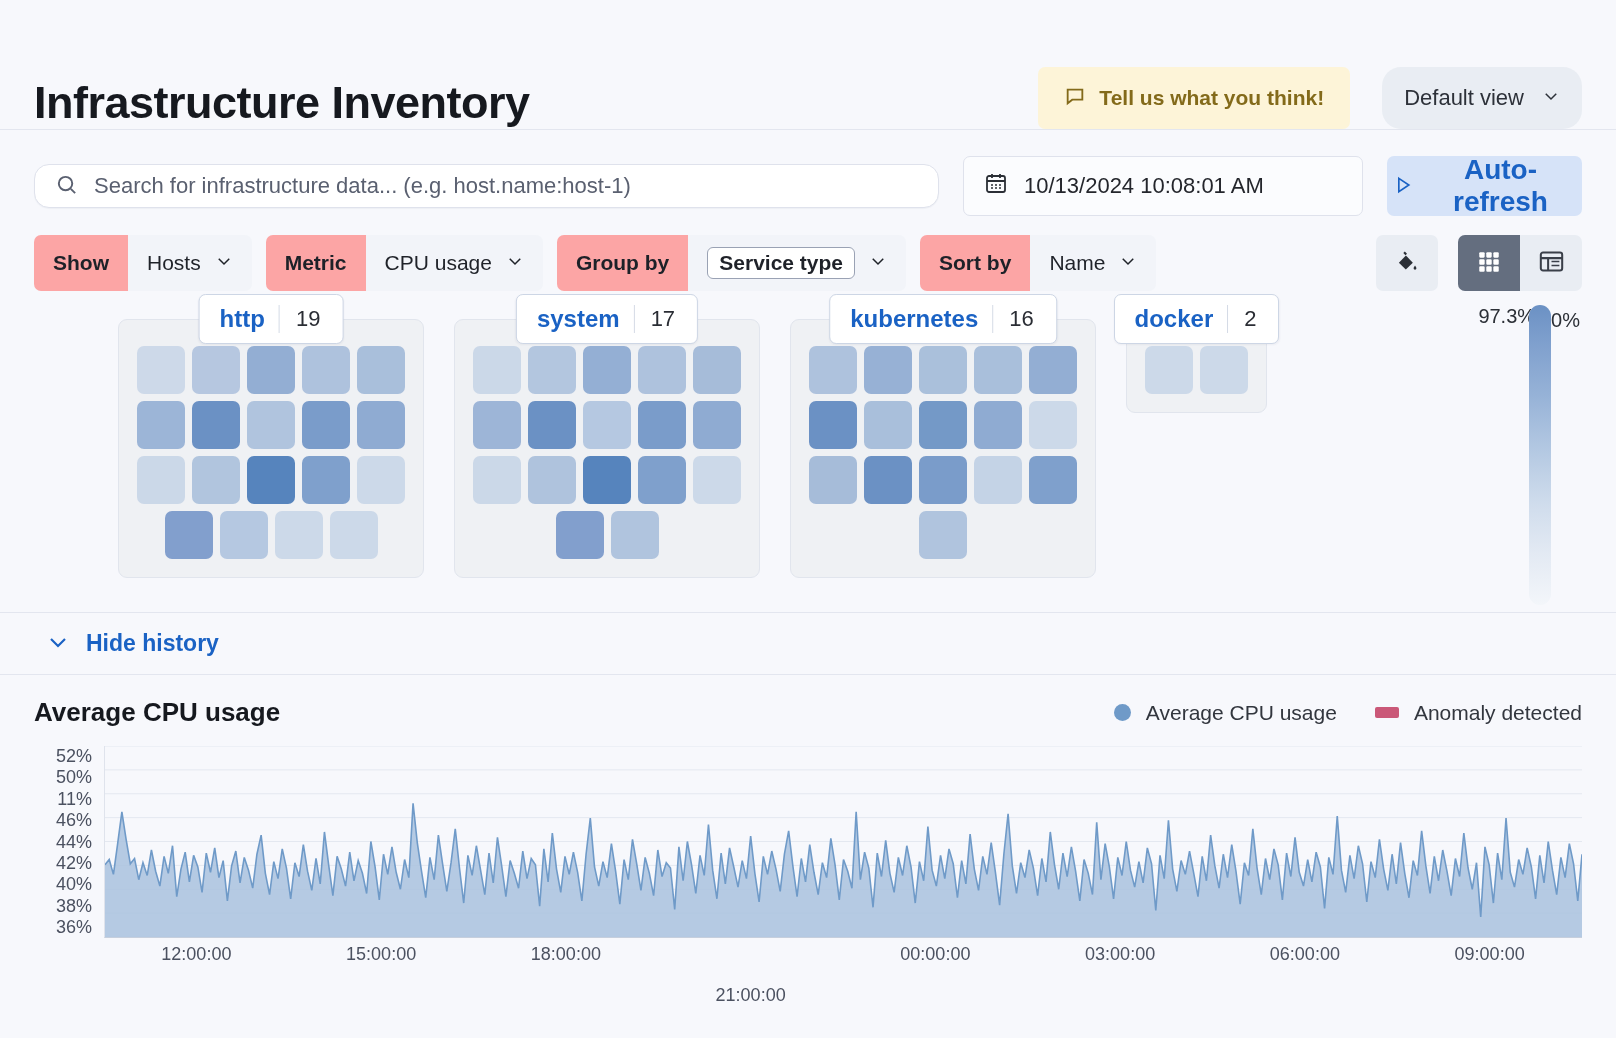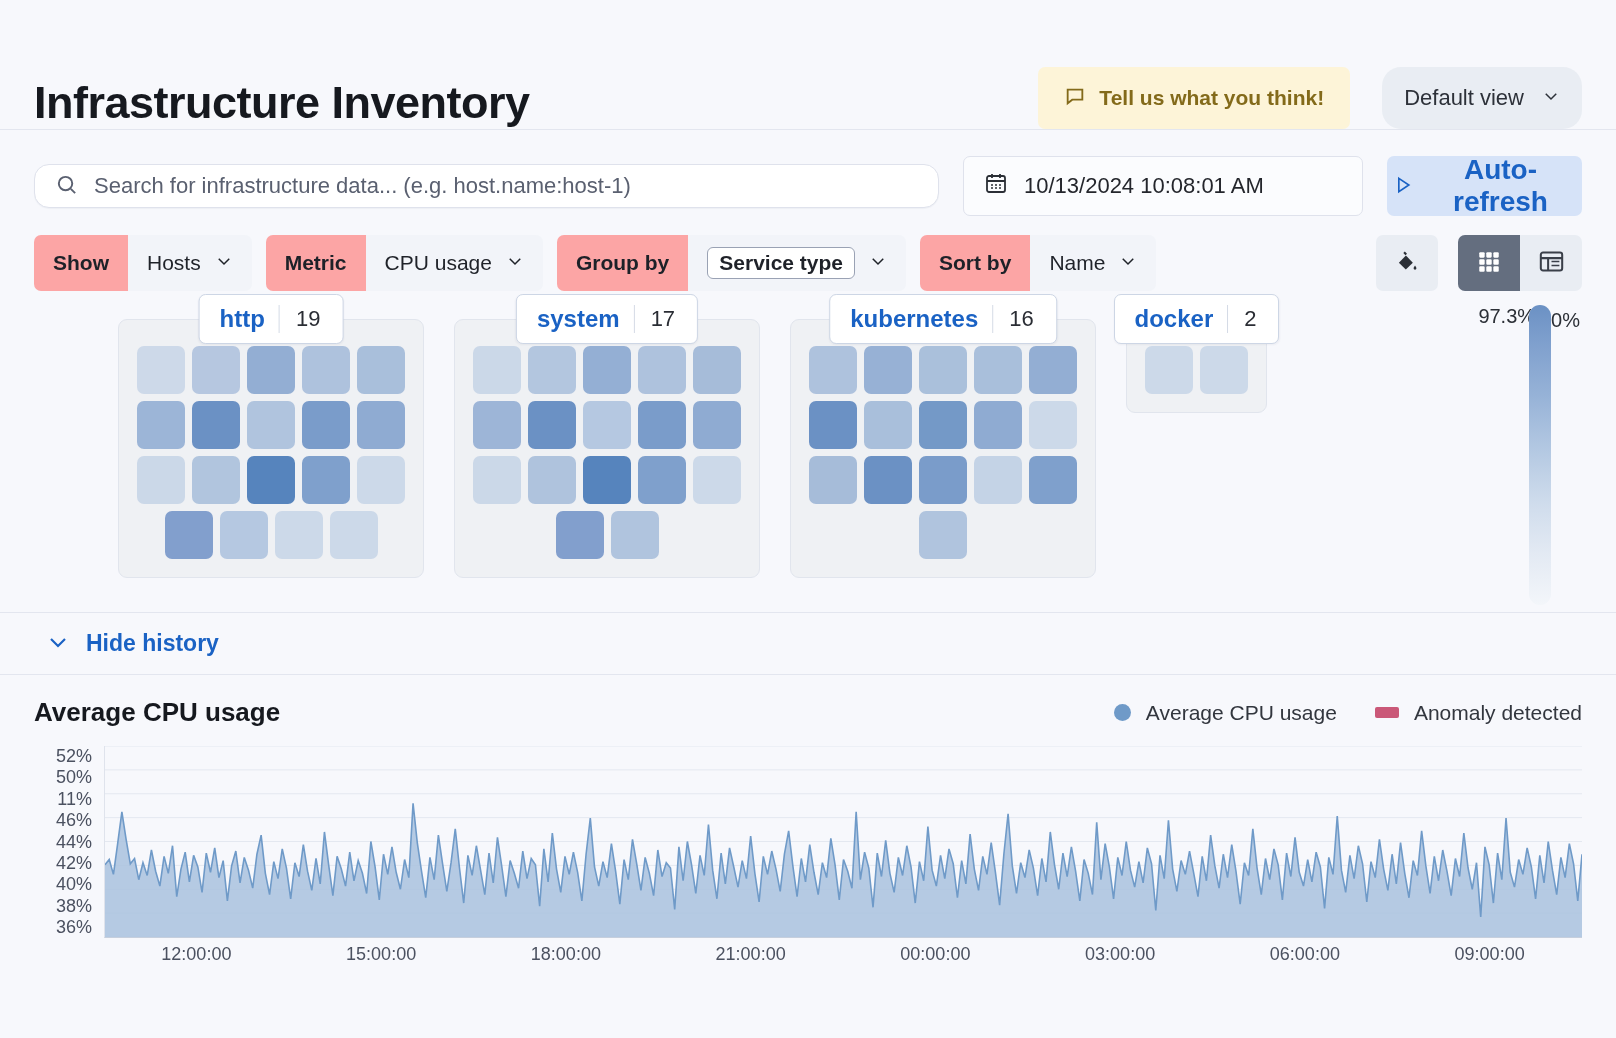--- a/index.html
+++ b/index.html
@@ -521,20 +521,20 @@
           <line x1="0" y1="175" x2="1000" y2="175" stroke="#e4e8f0" stroke-width="1" vector-effect="non-scaling-stroke"></line>
           <line x1="0" y1="200" x2="1000" y2="200" stroke="#e4e8f0" stroke-width="1" vector-effect="non-scaling-stroke"></line>
           <path d="M0.00 124.44 L2.86 118.89 L5.71 134.44 L8.57 102.22 L11.43 68.89 L14.29 97.78 L17.14 123.33 L20.00 117.78 L22.86 140.00 L25.71 122.22 L28.57 135.56 L31.43 108.89 L34.29 131.11 L37.14 146.67 L40.00 115.56 L42.86 133.33 L45.71 104.44 L48.57 157.78 L51.43 128.89 L54.29 111.11 L57.14 142.22 L60.00 114.44 L62.86 126.67 L65.71 153.33 L68.57 112.22 L71.43 132.22 L74.29 106.67 L77.14 137.78 L80.00 120.00 L82.86 162.22 L85.71 125.56 L88.57 110.00 L91.43 143.33 L94.29 116.67 L97.14 130.00 L100.00 148.89 L102.86 113.33 L105.71 93.33 L108.57 133.33 L111.43 155.56 L114.29 121.11 L117.14 138.89 L120.00 107.78 L122.86 127.78 L125.71 160.00 L128.57 122.22 L131.43 136.67 L134.29 103.33 L137.14 131.11 L140.00 151.11 L142.86 117.78 L145.71 144.44 L148.57 90.00 L151.43 124.44 L154.29 156.67 L157.14 115.56 L160.00 128.89 L162.86 146.67 L165.71 111.11 L168.57 141.11 L171.43 120.00 L174.29 133.33 L177.14 154.44 L180.00 100.00 L182.86 126.67 L185.71 161.11 L188.57 113.33 L191.43 134.44 L194.29 105.56 L197.14 132.22 L200.00 150.00 L202.86 118.89 L205.71 137.78 L208.57 60.00 L211.43 101.11 L214.29 131.11 L217.14 158.89 L220.00 116.67 L222.86 140.00 L225.71 93.33 L228.57 123.33 L231.43 152.22 L234.29 122.22 L237.14 86.67 L240.00 127.78 L242.86 164.44 L245.71 114.44 L248.57 135.56 L251.43 104.44 L254.29 130.00 L257.14 155.56 L260.00 112.22 L262.86 143.33 L265.71 95.56 L268.57 125.56 L271.43 157.78 L274.29 120.00 L277.14 133.33 L280.00 148.89 L282.86 110.00 L285.71 138.89 L288.57 117.78 L291.43 124.44 L294.29 167.78 L297.14 107.78 L300.00 142.22 L302.86 91.11 L305.71 128.89 L308.57 153.33 L311.43 115.56 L314.29 134.44 L317.14 111.11 L320.00 132.22 L322.86 162.22 L325.71 113.33 L328.57 75.56 L331.43 126.67 L334.29 146.67 L337.14 121.11 L340.00 137.78 L342.86 102.22 L345.71 131.11 L348.57 165.56 L351.43 118.89 L354.29 140.00 L357.14 97.78 L360.00 123.33 L362.86 151.11 L365.71 116.67 L368.57 133.33 L371.43 156.67 L374.29 108.89 L377.14 136.67 L380.00 122.22 L382.86 127.78 L385.71 171.11 L388.57 105.56 L391.43 141.11 L394.29 100.00 L397.14 124.44 L400.00 154.44 L402.86 114.44 L405.71 135.56 L408.57 82.22 L411.43 130.00 L414.29 160.00 L417.14 112.22 L420.00 144.44 L422.86 106.67 L425.71 126.67 L428.57 147.78 L431.43 120.00 L434.29 138.89 L437.14 94.44 L440.00 133.33 L442.86 163.33 L445.71 115.56 L448.57 134.44 L451.43 110.00 L454.29 128.89 L457.14 152.22 L460.00 113.33 L462.86 88.89 L465.71 125.56 L468.57 157.78 L471.43 117.78 L474.29 142.22 L477.14 103.33 L480.00 132.22 L482.86 155.56 L485.71 122.22 L488.57 137.78 L491.43 96.67 L494.29 124.44 L497.14 161.11 L500.00 118.89 L502.86 131.11 L505.71 148.89 L508.57 68.89 L511.43 140.00 L514.29 111.11 L517.14 127.78 L520.00 168.89 L522.86 112.22 L525.71 136.67 L528.57 98.89 L531.43 133.33 L534.29 153.33 L537.14 116.67 L540.00 135.56 L542.86 104.44 L545.71 126.67 L548.57 164.44 L551.43 121.11 L554.29 141.11 L557.14 84.44 L560.00 130.00 L562.86 146.67 L565.71 114.44 L568.57 138.89 L571.43 107.78 L574.29 123.33 L577.14 158.89 L580.00 120.00 L582.86 144.44 L585.71 92.22 L588.57 128.89 L591.43 151.11 L594.29 115.56 L597.14 134.44 L600.00 101.11 L602.86 132.22 L605.71 166.67 L608.57 113.33 L611.43 71.11 L614.29 125.56 L617.14 154.44 L620.00 122.22 L622.86 137.78 L625.71 108.89 L628.57 127.78 L631.43 156.67 L634.29 117.78 L637.14 142.22 L640.00 90.00 L642.86 124.44 L645.71 150.00 L648.57 112.22 L651.43 136.67 L654.29 105.56 L657.14 131.11 L660.00 162.22 L662.86 118.89 L665.71 133.33 L668.57 155.56 L671.43 80.00 L674.29 140.00 L677.14 102.22 L680.00 126.67 L682.86 160.00 L685.71 116.67 L688.57 135.56 L691.43 100.00 L694.29 130.00 L697.14 147.78 L700.00 121.11 L702.86 143.33 L705.71 106.67 L708.57 123.33 L711.43 172.22 L714.29 114.44 L717.14 138.89 L720.00 77.78 L722.86 128.89 L725.71 152.22 L728.57 120.00 L731.43 134.44 L734.29 110.00 L737.14 133.33 L740.00 157.78 L742.86 115.56 L745.71 141.11 L748.57 93.33 L751.43 125.56 L754.29 148.89 L757.14 113.33 L760.00 137.78 L762.86 103.33 L765.71 131.11 L768.57 165.56 L771.43 122.22 L774.29 135.56 L777.14 86.67 L780.00 127.78 L782.86 155.56 L785.71 117.78 L788.57 140.00 L791.43 107.78 L794.29 124.44 L797.14 161.11 L800.00 112.22 L802.86 136.67 L805.71 95.56 L808.57 132.22 L811.43 146.67 L814.29 118.89 L817.14 142.22 L820.00 111.11 L822.86 126.67 L825.71 170.00 L828.57 116.67 L831.43 134.44 L834.29 73.33 L837.14 130.00 L840.00 153.33 L842.86 114.44 L845.71 138.89 L848.57 104.44 L851.43 123.33 L854.29 163.33 L857.14 121.11 L860.00 137.78 L862.86 97.78 L865.71 128.89 L868.57 151.11 L871.43 113.33 L874.29 144.44 L877.14 101.11 L880.00 133.33 L882.86 158.89 L885.71 120.00 L888.57 135.56 L891.43 88.89 L894.29 125.56 L897.14 154.44 L900.00 115.56 L902.86 141.11 L905.71 108.89 L908.57 131.11 L911.43 156.67 L914.29 117.78 L917.14 136.67 L920.00 91.11 L922.86 127.78 L925.71 150.00 L928.57 122.22 L931.43 178.89 L934.29 105.56 L937.14 124.44 L940.00 164.44 L942.86 112.22 L945.71 140.00 L948.57 75.56 L951.43 132.22 L954.29 147.78 L957.14 118.89 L960.00 134.44 L962.86 106.67 L965.71 126.67 L968.57 160.00 L971.43 114.44 L974.29 143.33 L977.14 100.00 L980.00 130.00 L982.86 155.56 L985.71 116.67 L988.57 137.78 L991.43 102.22 L994.29 123.33 L997.14 162.22 L1000.00 113.33 L1000 200 L0 200 Z" fill="#a9c2de" fill-opacity="0.85"></path>
           <path d="M0.00 124.44 L2.86 118.89 L5.71 134.44 L8.57 102.22 L11.43 68.89 L14.29 97.78 L17.14 123.33 L20.00 117.78 L22.86 140.00 L25.71 122.22 L28.57 135.56 L31.43 108.89 L34.29 131.11 L37.14 146.67 L40.00 115.56 L42.86 133.33 L45.71 104.44 L48.57 157.78 L51.43 128.89 L54.29 111.11 L57.14 142.22 L60.00 114.44 L62.86 126.67 L65.71 153.33 L68.57 112.22 L71.43 132.22 L74.29 106.67 L77.14 137.78 L80.00 120.00 L82.86 162.22 L85.71 125.56 L88.57 110.00 L91.43 143.33 L94.29 116.67 L97.14 130.00 L100.00 148.89 L102.86 113.33 L105.71 93.33 L108.57 133.33 L111.43 155.56 L114.29 121.11 L117.14 138.89 L120.00 107.78 L122.86 127.78 L125.71 160.00 L128.57 122.22 L131.43 136.67 L134.29 103.33 L137.14 131.11 L140.00 151.11 L142.86 117.78 L145.71 144.44 L148.57 90.00 L151.43 124.44 L154.29 156.67 L157.14 115.56 L160.00 128.89 L162.86 146.67 L165.71 111.11 L168.57 141.11 L171.43 120.00 L174.29 133.33 L177.14 154.44 L180.00 100.00 L182.86 126.67 L185.71 161.11 L188.57 113.33 L191.43 134.44 L194.29 105.56 L197.14 132.22 L200.00 150.00 L202.86 118.89 L205.71 137.78 L208.57 60.00 L211.43 101.11 L214.29 131.11 L217.14 158.89 L220.00 116.67 L222.86 140.00 L225.71 93.33 L228.57 123.33 L231.43 152.22 L234.29 122.22 L237.14 86.67 L240.00 127.78 L242.86 164.44 L245.71 114.44 L248.57 135.56 L251.43 104.44 L254.29 130.00 L257.14 155.56 L260.00 112.22 L262.86 143.33 L265.71 95.56 L268.57 125.56 L271.43 157.78 L274.29 120.00 L277.14 133.33 L280.00 148.89 L282.86 110.00 L285.71 138.89 L288.57 117.78 L291.43 124.44 L294.29 167.78 L297.14 107.78 L300.00 142.22 L302.86 91.11 L305.71 128.89 L308.57 153.33 L311.43 115.56 L314.29 134.44 L317.14 111.11 L320.00 132.22 L322.86 162.22 L325.71 113.33 L328.57 75.56 L331.43 126.67 L334.29 146.67 L337.14 121.11 L340.00 137.78 L342.86 102.22 L345.71 131.11 L348.57 165.56 L351.43 118.89 L354.29 140.00 L357.14 97.78 L360.00 123.33 L362.86 151.11 L365.71 116.67 L368.57 133.33 L371.43 156.67 L374.29 108.89 L377.14 136.67 L380.00 122.22 L382.86 127.78 L385.71 171.11 L388.57 105.56 L391.43 141.11 L394.29 100.00 L397.14 124.44 L400.00 154.44 L402.86 114.44 L405.71 135.56 L408.57 82.22 L411.43 130.00 L414.29 160.00 L417.14 112.22 L420.00 144.44 L422.86 106.67 L425.71 126.67 L428.57 147.78 L431.43 120.00 L434.29 138.89 L437.14 94.44 L440.00 133.33 L442.86 163.33 L445.71 115.56 L448.57 134.44 L451.43 110.00 L454.29 128.89 L457.14 152.22 L460.00 113.33 L462.86 88.89 L465.71 125.56 L468.57 157.78 L471.43 117.78 L474.29 142.22 L477.14 103.33 L480.00 132.22 L482.86 155.56 L485.71 122.22 L488.57 137.78 L491.43 96.67 L494.29 124.44 L497.14 161.11 L500.00 118.89 L502.86 131.11 L505.71 148.89 L508.57 68.89 L511.43 140.00 L514.29 111.11 L517.14 127.78 L520.00 168.89 L522.86 112.22 L525.71 136.67 L528.57 98.89 L531.43 133.33 L534.29 153.33 L537.14 116.67 L540.00 135.56 L542.86 104.44 L545.71 126.67 L548.57 164.44 L551.43 121.11 L554.29 141.11 L557.14 84.44 L560.00 130.00 L562.86 146.67 L565.71 114.44 L568.57 138.89 L571.43 107.78 L574.29 123.33 L577.14 158.89 L580.00 120.00 L582.86 144.44 L585.71 92.22 L588.57 128.89 L591.43 151.11 L594.29 115.56 L597.14 134.44 L600.00 101.11 L602.86 132.22 L605.71 166.67 L608.57 113.33 L611.43 71.11 L614.29 125.56 L617.14 154.44 L620.00 122.22 L622.86 137.78 L625.71 108.89 L628.57 127.78 L631.43 156.67 L634.29 117.78 L637.14 142.22 L640.00 90.00 L642.86 124.44 L645.71 150.00 L648.57 112.22 L651.43 136.67 L654.29 105.56 L657.14 131.11 L660.00 162.22 L662.86 118.89 L665.71 133.33 L668.57 155.56 L671.43 80.00 L674.29 140.00 L677.14 102.22 L680.00 126.67 L682.86 160.00 L685.71 116.67 L688.57 135.56 L691.43 100.00 L694.29 130.00 L697.14 147.78 L700.00 121.11 L702.86 143.33 L705.71 106.67 L708.57 123.33 L711.43 172.22 L714.29 114.44 L717.14 138.89 L720.00 77.78 L722.86 128.89 L725.71 152.22 L728.57 120.00 L731.43 134.44 L734.29 110.00 L737.14 133.33 L740.00 157.78 L742.86 115.56 L745.71 141.11 L748.57 93.33 L751.43 125.56 L754.29 148.89 L757.14 113.33 L760.00 137.78 L762.86 103.33 L765.71 131.11 L768.57 165.56 L771.43 122.22 L774.29 135.56 L777.14 86.67 L780.00 127.78 L782.86 155.56 L785.71 117.78 L788.57 140.00 L791.43 107.78 L794.29 124.44 L797.14 161.11 L800.00 112.22 L802.86 136.67 L805.71 95.56 L808.57 132.22 L811.43 146.67 L814.29 118.89 L817.14 142.22 L820.00 111.11 L822.86 126.67 L825.71 170.00 L828.57 116.67 L831.43 134.44 L834.29 73.33 L837.14 130.00 L840.00 153.33 L842.86 114.44 L845.71 138.89 L848.57 104.44 L851.43 123.33 L854.29 163.33 L857.14 121.11 L860.00 137.78 L862.86 97.78 L865.71 128.89 L868.57 151.11 L871.43 113.33 L874.29 144.44 L877.14 101.11 L880.00 133.33 L882.86 158.89 L885.71 120.00 L888.57 135.56 L891.43 88.89 L894.29 125.56 L897.14 154.44 L900.00 115.56 L902.86 141.11 L905.71 108.89 L908.57 131.11 L911.43 156.67 L914.29 117.78 L917.14 136.67 L920.00 91.11 L922.86 127.78 L925.71 150.00 L928.57 122.22 L931.43 178.89 L934.29 105.56 L937.14 124.44 L940.00 164.44 L942.86 112.22 L945.71 140.00 L948.57 75.56 L951.43 132.22 L954.29 147.78 L957.14 118.89 L960.00 134.44 L962.86 106.67 L965.71 126.67 L968.57 160.00 L971.43 114.44 L974.29 143.33 L977.14 100.00 L980.00 130.00 L982.86 155.56 L985.71 116.67 L988.57 137.78 L991.43 102.22 L994.29 123.33 L997.14 162.22 L1000.00 113.33" fill="none" stroke="#6f9ac8" stroke-width="1.6" vector-effect="non-scaling-stroke"></path>
         </svg>
     </div>
     <div class="xlabels" id="xlabels">
         <span style="left: 6.25%;">12:00:00</span>
         <span style="left: 18.75%;">15:00:00</span>
         <span style="left: 31.25%;">18:00:00</span>
-        <span style="left: 43.75%;">21:00:00</span>
+        <span style="left: 43.75%; margin-top: 41px;">21:00:00</span>
         <span style="left: 56.25%;">00:00:00</span>
         <span style="left: 68.75%;">03:00:00</span>
         <span style="left: 81.25%;">06:00:00</span>
         <span style="left: 93.75%;">09:00:00</span>
       </div>
   </div>
 </div>
 
 </body></html>

